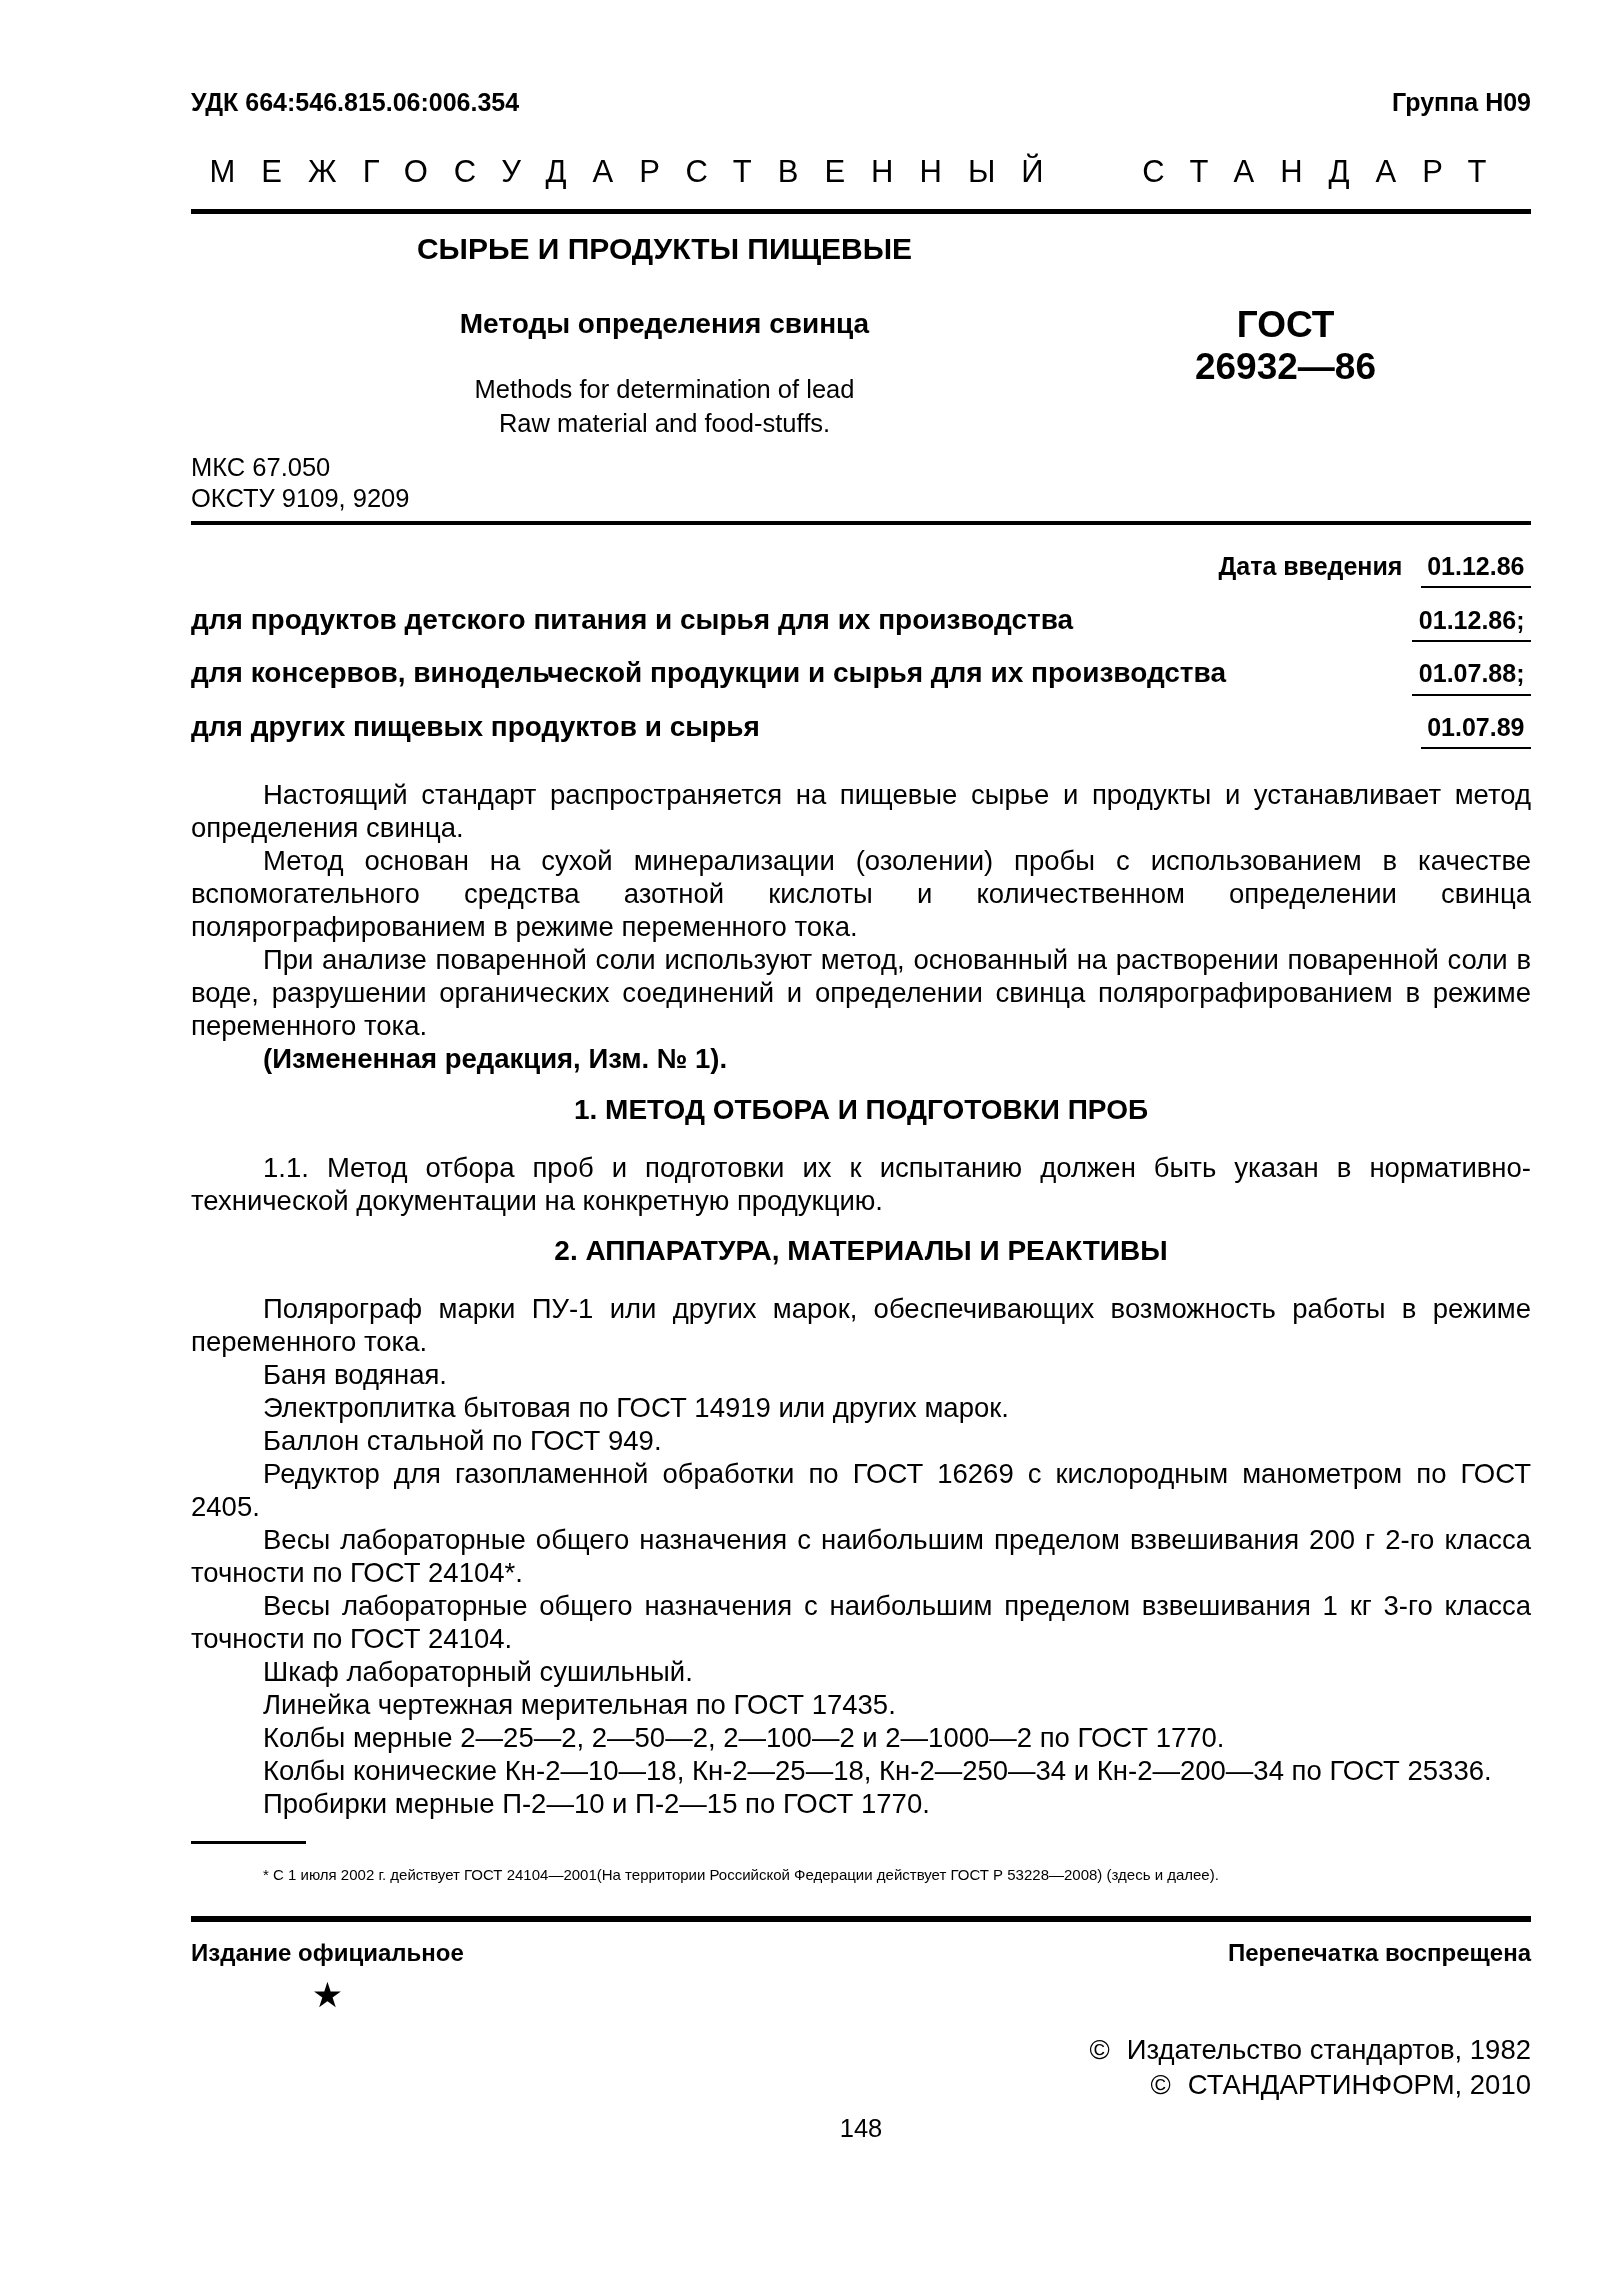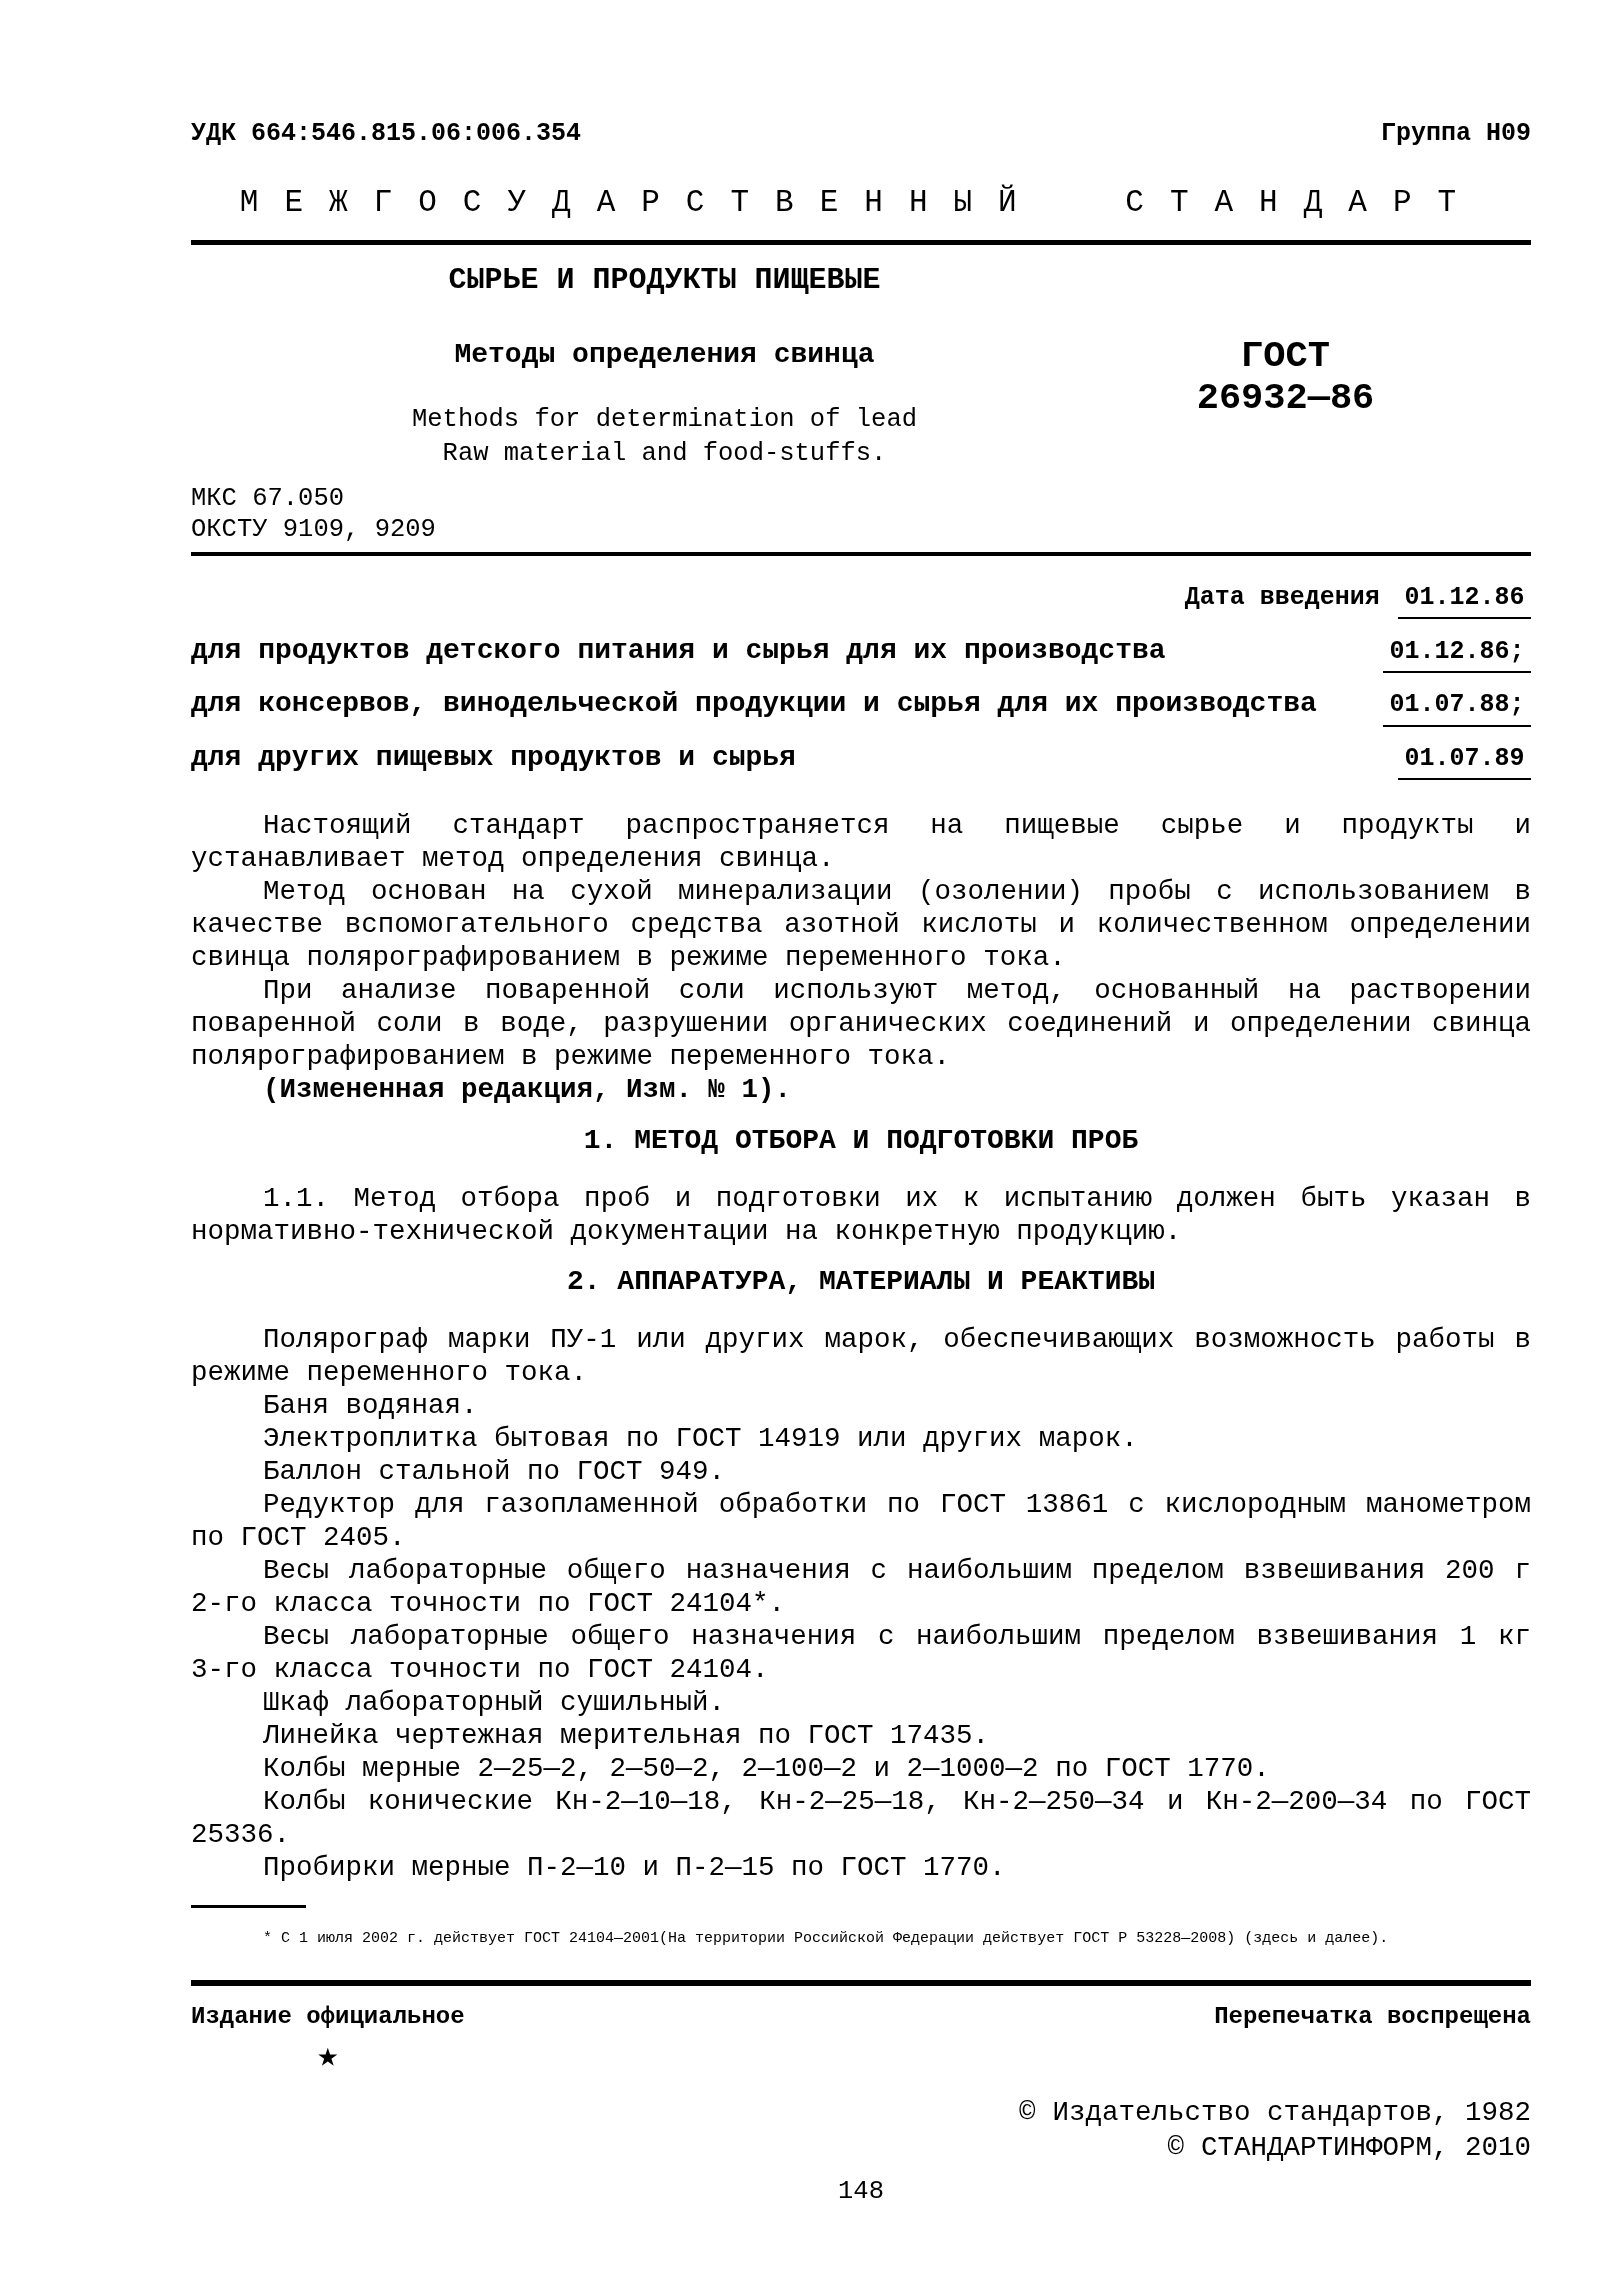--- a/index.html
+++ b/index.html
@@ -2,22 +2,22 @@
 <html style="font-size:10.5px"><head>
 <meta charset="utf-8">
 <style>
   html, body { margin: 0; padding: 0; background: #888; }
   .page {
     width: 1623px;
     height: 2295px;
     background: #ffffff;
     color: #000000;
     box-sizing: border-box;
-    padding: 119px 92px 0 191px;
-    font-family: Liberation Mono, monospace;
+    padding: 88px 92px 0 191px;
+    font-family: Liberation Sans, sans-serif;
     position: relative;
     overflow: hidden;
   }
   .udk-row {
     display: flex;
     justify-content: space-between;
     font-weight: bold;
     font-size: 25px;
     line-height: 29px;
   }
@@ -175,21 +175,21 @@
   <div class="items">
     <div class="para">1.1. Метод отбора проб и подготовки их к испытанию должен быть указан в нормативно-технической документации на конкретную продукцию.</div>
   </div>
 
   <div class="section-heading">2. АППАРАТУРА, МАТЕРИАЛЫ И РЕАКТИВЫ</div>
   <div class="items">
     <div class="para">Полярограф марки ПУ-1 или других марок, обеспечивающих возможность работы в режиме переменного тока.</div>
     <div class="para">Баня водяная.</div>
     <div class="para">Электроплитка бытовая по ГОСТ 14919 или других марок.</div>
     <div class="para">Баллон стальной по ГОСТ 949.</div>
-    <div class="para">Редуктор для газопламенной обработки по ГОСТ 13861 с кислородным манометром по ГОСТ 2405.</div>
+    <div class="para">Редуктор для газопламенной обработки по ГОСТ 16269 с кислородным манометром по ГОСТ 2405.</div>
     <div class="para">Весы лабораторные общего назначения с наибольшим пределом взвешивания 200 г 2-го класса точности по ГОСТ 24104*.</div>
     <div class="para">Весы лабораторные общего назначения с наибольшим пределом взвешивания 1 кг 3-го класса точности по ГОСТ 24104.</div>
     <div class="para">Шкаф лабораторный сушильный.</div>
     <div class="para">Линейка чертежная мерительная по ГОСТ 17435.</div>
     <div class="para">Колбы мерные 2—25—2, 2—50—2, 2—100—2 и 2—1000—2 по ГОСТ 1770.</div>
     <div class="para">Колбы конические Кн-2—10—18, Кн-2—25—18, Кн-2—250—34 и Кн-2—200—34 по ГОСТ 25336.</div>
     <div class="para">Пробирки мерные П-2—10 и П-2—15 по ГОСТ 1770.</div>
   </div>
 
   <div class="footnote-block">

